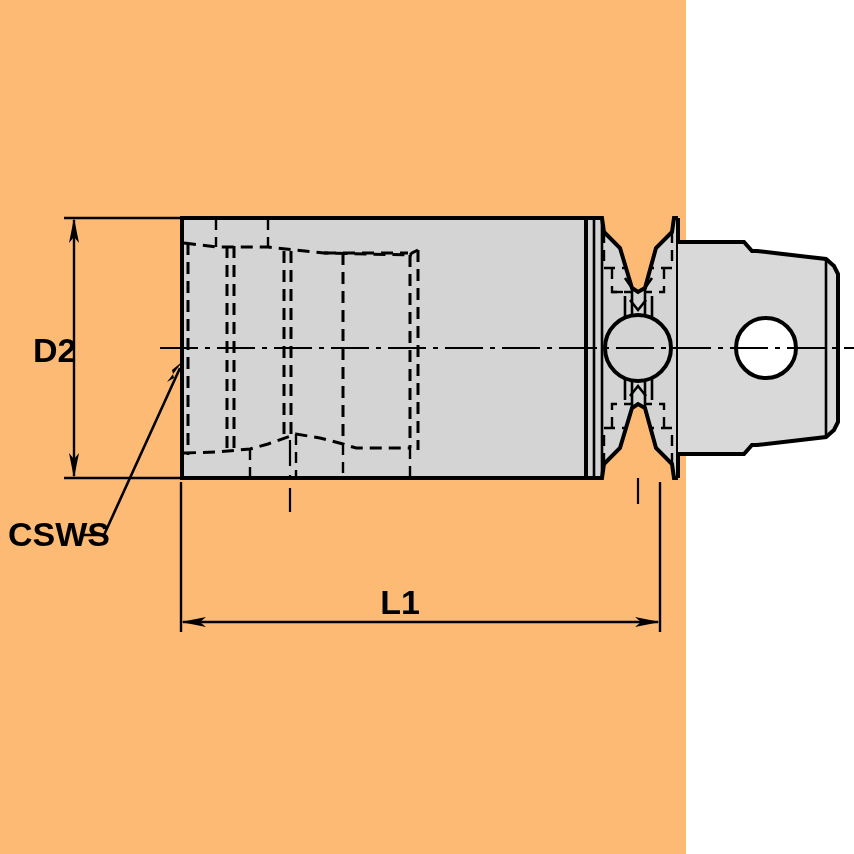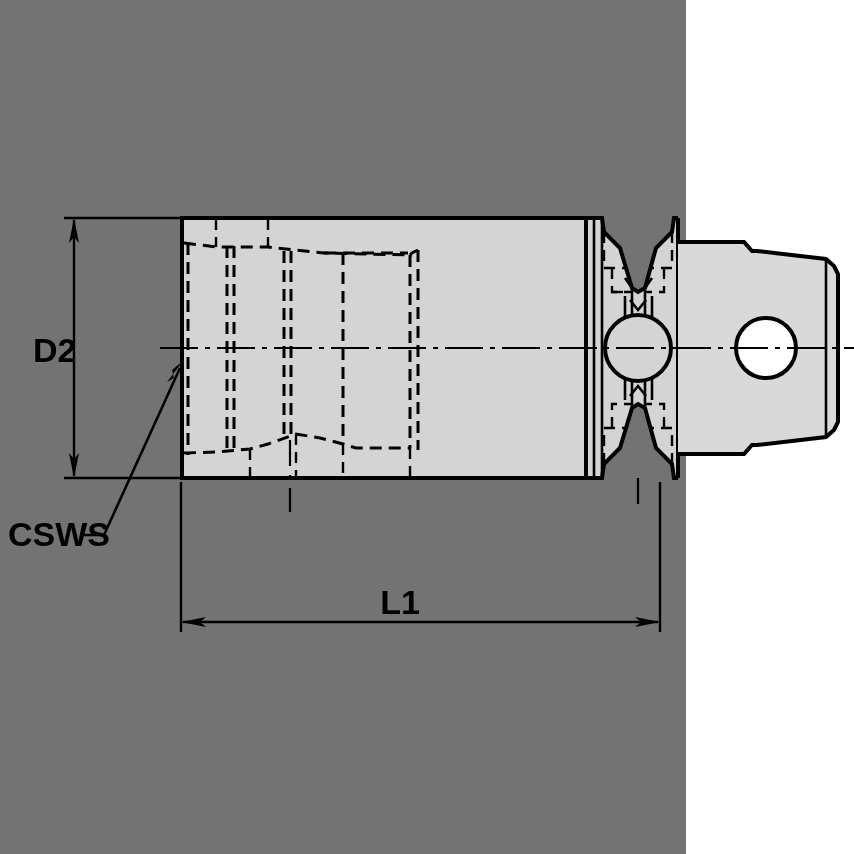--- a/index.html
+++ b/index.html
@@ -10,21 +10,21 @@
   body {
     width: 854px;
     height: 854px;
     font-family: "Liberation Sans", sans-serif;
     overflow: hidden;
   }
   #drawing-root {
     position: relative;
     width: 686px;
     height: 854px;
-    background: #737373;
+    background: #fdba74;
     text-align: center;
   }
   svg#tech-drawing {
     display: block;
     width: 854px;
     height: 854px;
   }
   .dim-label {
     font-family: "Liberation Sans", sans-serif;
     font-weight: bold;

